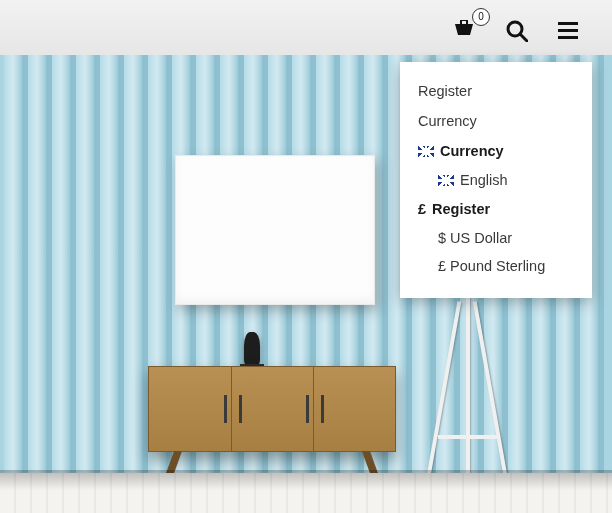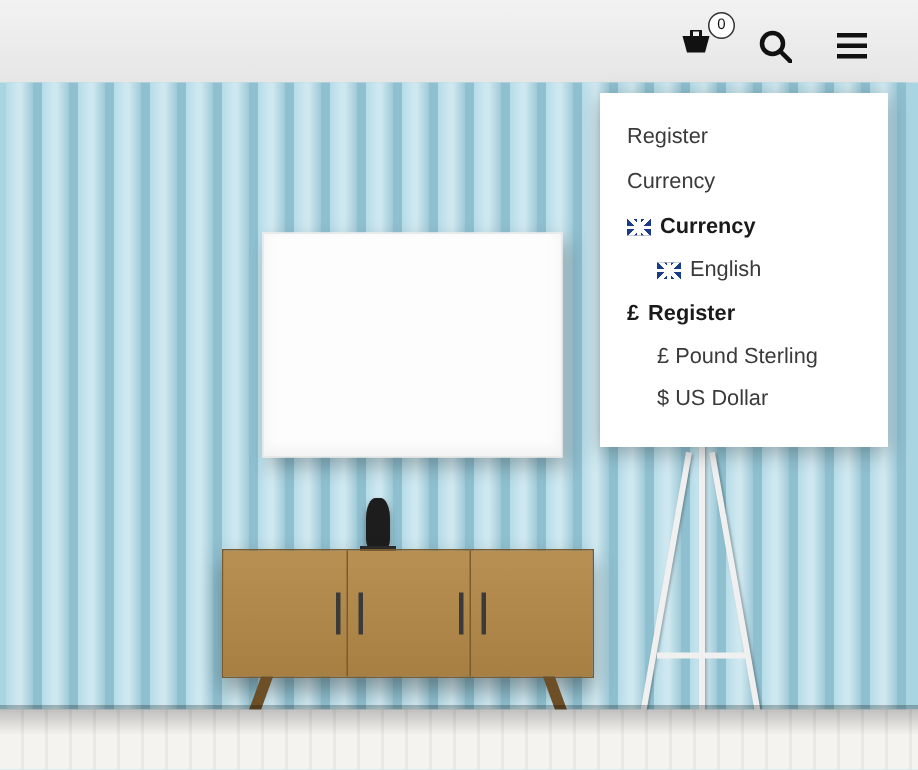--- a/index.html
+++ b/index.html
@@ -162,16 +162,16 @@
     </div>
     <div class="menu-sub">
       <span class="flag flag-uk"></span>
       <span>English</span>
     </div>
 
     <div class="menu-section">
       <span>£</span>
       <span>Register</span>
     </div>
+    <div class="menu-sub">$ US Dollar</div>
     <div class="menu-sub">£ Pound Sterling</div>
-    <div class="menu-sub">$ US Dollar</div>
   </div>
 </div>
 
 </body></html>

